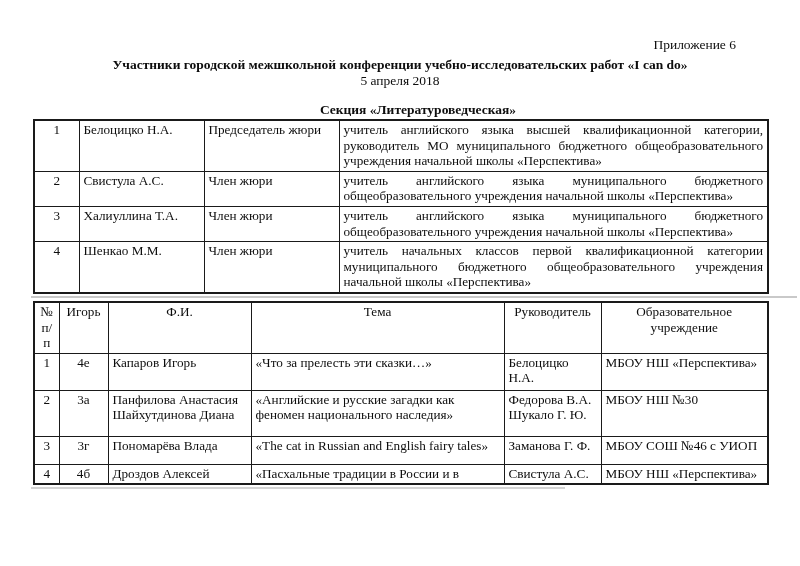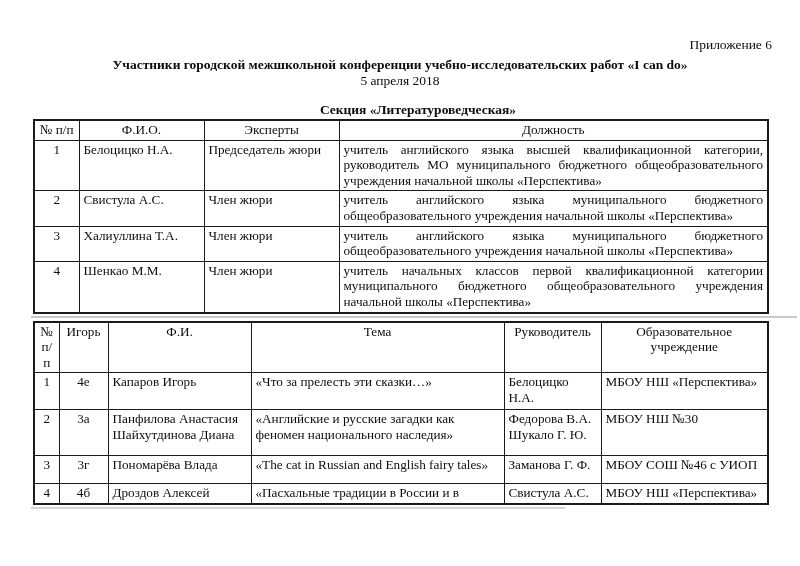--- a/index.html
+++ b/index.html
@@ -6,21 +6,21 @@
   body {
     width: 800px; height: 566px;
     background: #ffffff;
     color: #0d0d0d;
     font-family: "Liberation Serif", "DejaVu Serif", serif;
     font-size: 13.2px;
     overflow: hidden;
   }
   .appendix {
     padding-top: 37px;
-    padding-right: 28px;
+    padding-right: 64px;
     text-align: right;
     font-size: 13.5px;
     line-height: 16px;
   }
   .doc-title {
     margin-top: 4px;
     text-align: center;
     font-weight: bold;
     font-size: 13.5px;
     line-height: 16px;
@@ -87,26 +87,20 @@
 <div class="section-title">Секция «Литературоведческая»</div>
 
 <table class="experts-table">
   <colgroup>
     <col style="width:45px">
       <col style="width:125px">
       <col style="width:135px">
       <col style="width:429px">
   </colgroup>
   <tbody>
-      <tr class="hdr">
-    <th>№ п/п</th>
-    <th>Ф.И.О.</th>
-    <th>Эксперты</th>
-    <th>Должность</th>
-  </tr>
   <tr class="r1">
     <td class="c-center">1</td>
     <td>Белоцицко Н.А.</td>
     <td>Председатель жюри</td>
     <td class="c-justify">учитель английского языка высшей квалификационной категории, руководитель МО муниципального бюджетного общеобразовательного учреждения начальной школы «Перспектива»</td>
   </tr>
   <tr class="r2">
     <td class="c-center">2</td>
     <td>Свистула А.С.</td>
     <td>Член жюри</td>

